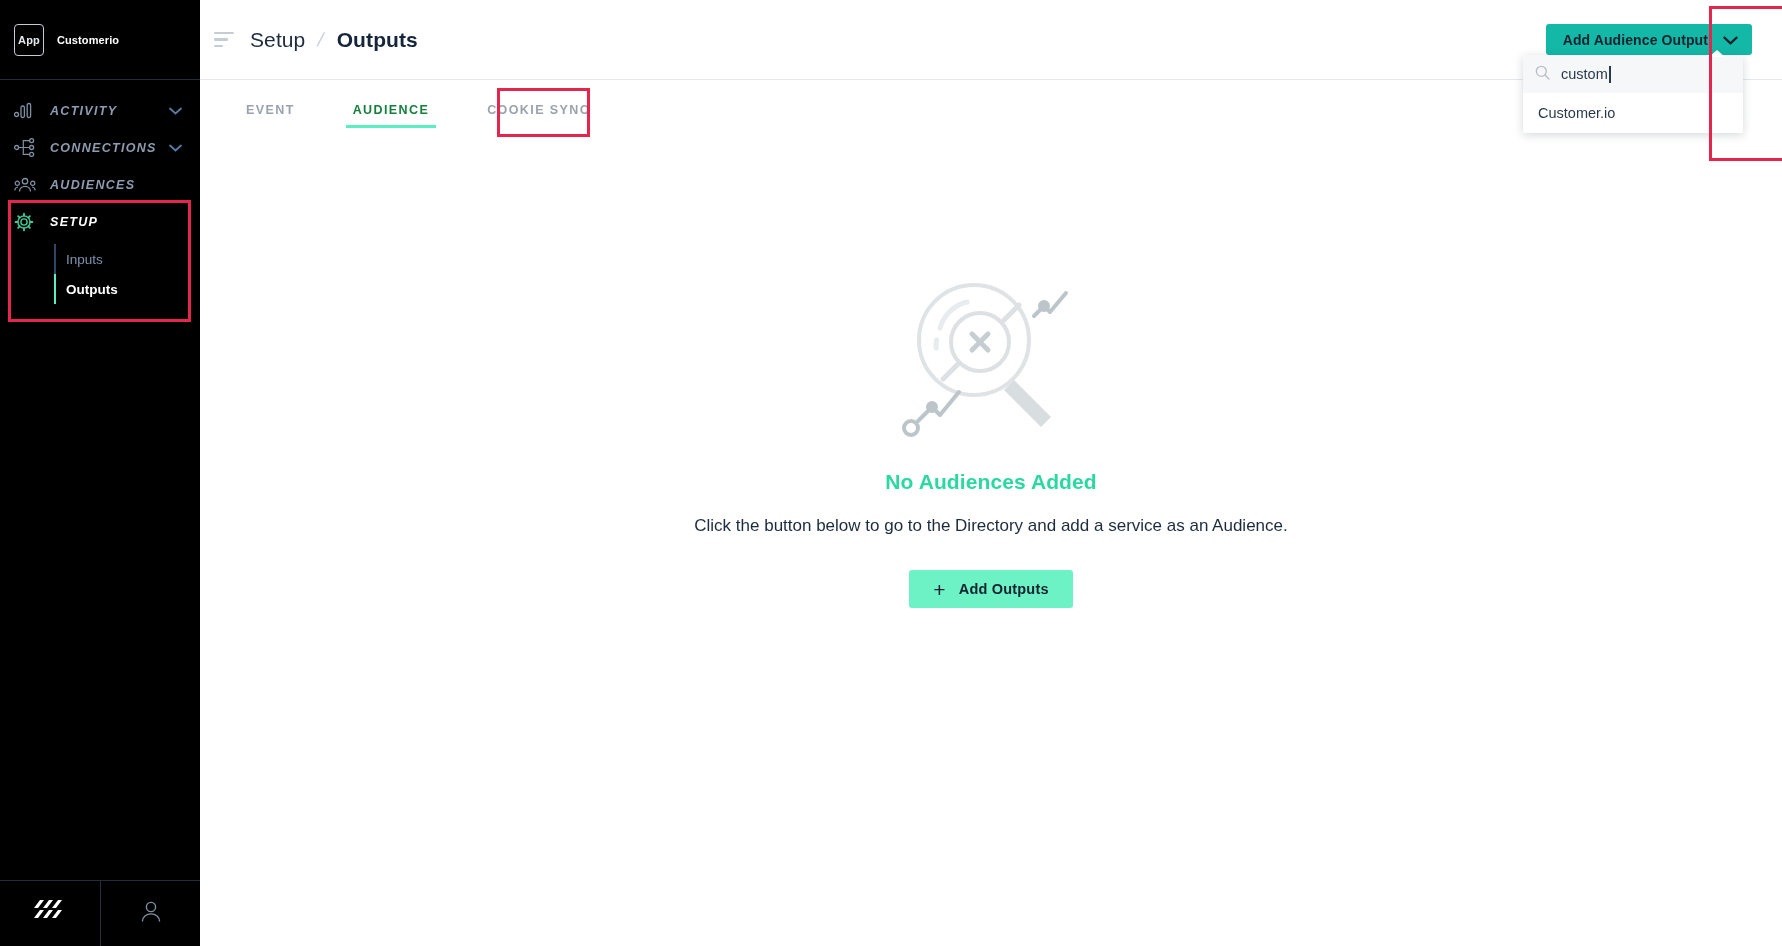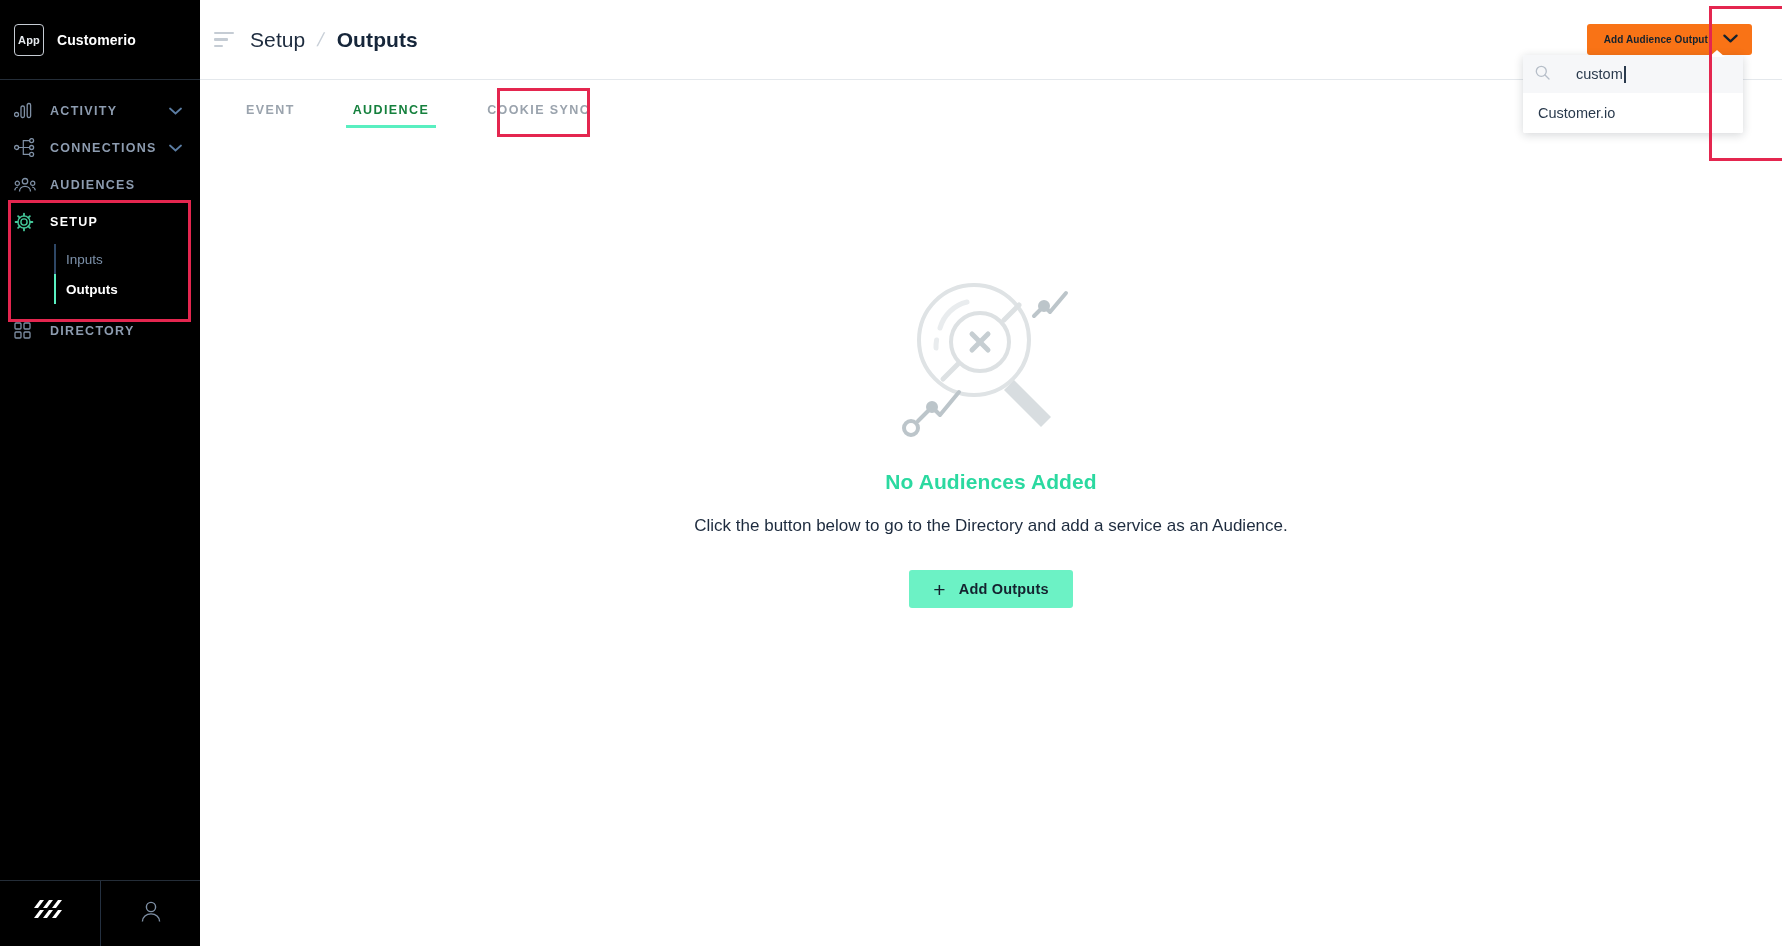--- a/index.html
+++ b/index.html
@@ -40,21 +40,21 @@
     border-radius: 4px;
     display: flex; align-items: center; justify-content: center;
     color: #e6eaee;
     font-size: 11px;
     font-weight: 700;
     letter-spacing: .2px;
   }
   .brand-name {
     margin-left: 13px;
     color: #ffffff;
-    font-size: 14px;
+    font-size: 11px;
     font-weight: 700;
     letter-spacing: .1px;
   }
 
   .nav { padding-top: 12px; flex: 1 1 auto; }
 
   .nav-item {
     position: relative;
     height: 37px;
     display: flex;
@@ -66,20 +66,21 @@
     width: 24px; height: 20px;
     display: flex; align-items: center; justify-content: flex-start;
     flex: 0 0 24px;
   }
   .nav-label {
     margin-left: 12px;
     font-size: 12.5px;
     font-weight: 700;
     letter-spacing: 1.3px;
     color: #8d9cb0;
+    font-style: italic;
   }
   .nav-item.active-group .nav-label { color: #ffffff; }
   .chevron-col {
     position: absolute;
     right: 18px; top: 0; bottom: 0;
     display: flex; align-items: center;
   }
 
   .subnav { padding-top: 4px; text-align: right; }
   .subnav-item {
@@ -246,27 +247,27 @@
   
   .add-output-wrap {
     position: absolute;
     right: 30px;
     top: 24px;
     z-index: 50;
   }
   .btn-output {
     display: flex;
     align-items: center;
-    background: #f97316;
+    background: #14b8a6;
     border: none;
     border-radius: 3px;
     height: 31px;
     padding: 0 14px 0 17px;
     color: #14222f;
-    font-size: 10px;
+    font-size: 14px;
     font-weight: 700;
     letter-spacing: .1px;
     cursor: pointer;
     gap: 15px;
     font-family: "Liberation Sans", sans-serif;
     text-align: center;
   }
   .dropdown-panel {
     position: absolute;
     top: 31px;
@@ -276,21 +277,21 @@
     box-shadow: 0 2px 10px rgba(20,34,47,.18);
     border-radius: 2px;
     overflow: hidden;
   }
   .dd-search {
     display: flex;
     align-items: center;
     height: 38px;
     background: #f6f7f9;
     padding-left: 12px;
-    gap: 26px;
+    gap: 11px;
   }
   .dd-search-text {
     font-size: 14.5px;
     color: #2a3a4d;
     position: relative;
   }
   .dd-search-text::after {
     content: "";
     position: absolute;
     right: -3px; top: 0px;
@@ -392,31 +393,20 @@
 
       <div class="subnav">
         <div class="subnav-item">
           <span class="subnav-label">Inputs</span>
         </div>
         <div class="subnav-item active">
           <span class="subnav-label">Outputs</span>
         </div>
       </div>
 
-      <div class="nav-item" style="margin-top:8px;">
-        <span class="nav-icon">
-          <svg width="17" height="17" viewBox="0 0 17 17">
-            <rect x="1" y="1" width="6" height="6" rx="1" fill="none" stroke="#7f90a5" stroke-width="1.3"></rect>
-            <rect x="10" y="1" width="6" height="6" rx="1" fill="none" stroke="#7f90a5" stroke-width="1.3"></rect>
-            <rect x="1" y="10" width="6" height="6" rx="1" fill="none" stroke="#7f90a5" stroke-width="1.3"></rect>
-            <rect x="10" y="10" width="6" height="6" rx="1" fill="none" stroke="#7f90a5" stroke-width="1.3"></rect>
-          </svg>
-        </span>
-        <span class="nav-label">DIRECTORY</span>
-      </div>
     </nav>
 
     <div class="sidebar-footer">
       <div class="footer-cell">
         <span>
           <svg width="36" height="26" viewBox="0 0 36 26">
             <g fill="#ffffff">
               <path d="M2 9 L8 1 L12 1 L6 9 Z"></path>
                 <path d="M11 9 L17 1 L21 1 L15 9 Z"></path>
                 <path d="M20 9 L26 1 L30 1 L24 9 Z"></path>

